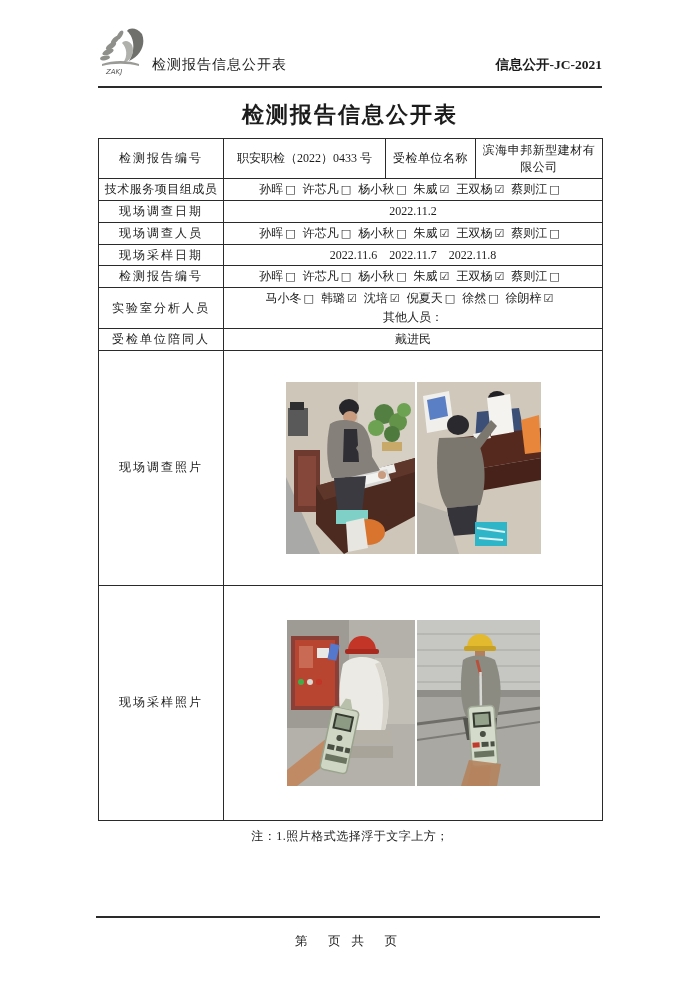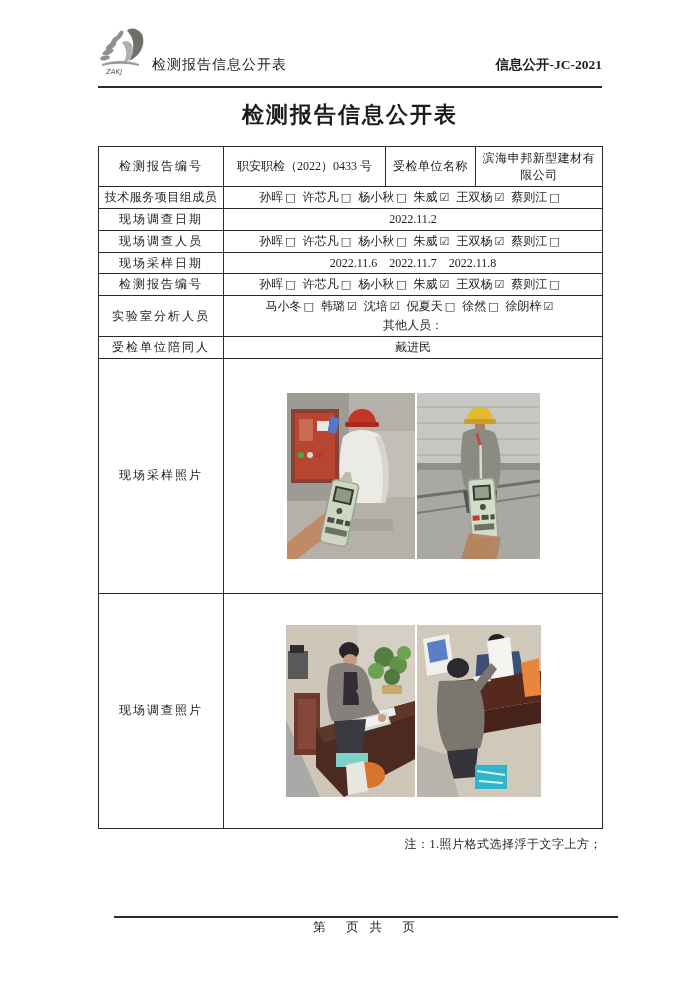--- a/index.html
+++ b/index.html
@@ -14,39 +14,39 @@
   .header{display:flex;justify-content:space-between;align-items:flex-end;
     border-bottom:2px solid #2a2a2a;padding-bottom:10px;height:50px;}
   .brand{display:flex;align-items:flex-end;gap:2px;}
   .brand .company{font-size:14px;letter-spacing:1px;padding-bottom:2px;}
   .doc-code{font-size:13.5px;font-weight:bold;padding-bottom:2px;margin-top:13px;}
 
   
   .title{margin-top:12px;text-align:center;font-size:22px;font-weight:bold;letter-spacing:2px;}
 
   
-  table.form{border-collapse:collapse;width:504px;margin-top:16px;table-layout:fixed;border-radius:8px;}
+  table.form{border-collapse:collapse;width:504px;margin-top:8px;table-layout:fixed;border-radius:8px;}
   table.form{border:1.5px solid #222;}
   table.form td{border:1px solid #2a2a2a;font-size:12px;text-align:center;
     vertical-align:middle;padding:2px 4px;line-height:1.4;overflow:hidden;}
   td.lbl{letter-spacing:2px;}
   td.lbl-tight{letter-spacing:0.5px;}
   td.small-cell{font-size:10px;line-height:1.5;letter-spacing:0.5px;padding:2px 8px;}
   td.left{text-align:left;padding-left:7px;}
   .person{margin-right:7px;white-space:nowrap;}
   .person .cb{font-family:"DejaVu Sans",sans-serif;font-size:11px;margin-left:2px;}
   .others-line{margin-top:2px;}
   td.photo-cell{padding:4px 0;}
   .photo-pair{display:flex;justify-content:center;align-items:center;gap:2px;}
   .photo-pair svg{display:block;}
 
   
-  .note{margin-top:7px;font-size:12px;text-align:right;letter-spacing:0.5px;}
-  .footer{position:absolute;top:916px;left:114px;width:504px;
-    border-top:2px solid #2a2a2a;text-align:center;padding-top:1px;
+  .note{margin-top:7px;font-size:12px;text-align:center;letter-spacing:0.5px;}
+  .footer{position:absolute;top:916px;left:96px;width:504px;
+    border-top:2px solid #2a2a2a;text-align:center;padding-top:15px;
     font-size:12.5px;letter-spacing:4px;}
 </style>
 </head>
 <body>
 
 <div class="content">
 
   <div class="header">
     <div class="brand">
       <svg width="52" height="48" viewBox="0 0 52 48">
@@ -115,20 +115,84 @@
       <td class="lbl">实验室分析人员</td>
       <td colspan="3" class="left">
         <div><span class="person"><span>马小冬</span><span class="cb">□</span></span><span class="person"><span>韩璐</span><span class="cb">☑</span></span><span class="person"><span>沈培</span><span class="cb">☑</span></span><span class="person"><span>倪夏天</span><span class="cb">□</span></span><span class="person"><span>徐然</span><span class="cb">□</span></span><span class="person"><span>徐朗梓</span><span class="cb">☑</span></span></div>
         <div class="others-line">其他人员：</div>
       </td>
     </tr>
 
     <tr style="height:20px">
       <td class="lbl">受检单位陪同人</td>
       <td colspan="3">戴进民</td>
+    </tr>
+
+    <tr style="height:235px">
+      <td class="lbl">现场调查照片</td>
+      <td colspan="3" class="photo-cell">
+        <div class="photo-pair">
+
+          <svg width="129" height="172" viewBox="0 0 129 172">
+            <rect width="129" height="172" fill="#cdc6b9"></rect>
+            <rect x="72" y="0" width="57" height="110" fill="#d6d0c4"></rect>
+            <path d="M0,95 L34,172 L0,172 Z" fill="#a9aaa8"></path>
+            <rect x="2" y="26" width="20" height="28" fill="#59595a"></rect>
+            <rect x="4" y="20" width="14" height="8" fill="#2e2e30"></rect>
+            <rect x="8" y="68" width="26" height="62" fill="#6e3a30"></rect>
+            <rect x="12" y="74" width="18" height="50" fill="#84473a"></rect>
+            <g>
+              <circle cx="98" cy="32" r="10" fill="#547f42"></circle>
+              <circle cx="112" cy="40" r="9" fill="#629349"></circle>
+              <circle cx="90" cy="46" r="8" fill="#6da253"></circle>
+              <circle cx="106" cy="52" r="8" fill="#4e7a3e"></circle>
+              <circle cx="118" cy="28" r="7" fill="#6da253"></circle>
+            </g>
+            <rect x="96" y="60" width="20" height="9" fill="#c9a96a"></rect>
+            <path d="M30,104 L129,76 L129,134 L58,172 L30,142 Z" fill="#4c2a1f"></path>
+            <path d="M30,104 L129,76 L129,90 L38,118 Z" fill="#5f362a"></path>
+            <path d="M84,88 L108,82 L110,90 L86,96 Z" fill="#eeeeec"></path>
+            <path d="M66,99 L84,94 L86,101 L68,106 Z" fill="#e6d14d"></path>
+            <ellipse cx="63" cy="26" rx="10" ry="9" fill="#26262a"></ellipse>
+            <ellipse cx="64" cy="35" rx="7" ry="6" fill="#c99c80"></ellipse>
+            <path d="M44,42 C40,60 40,82 46,96 L84,94 C88,74 86,54 77,44 C68,37 52,36 44,42 Z" fill="#85807a"></path>
+            <path d="M58,47 L71,47 L73,80 L57,80 Z" fill="#2e2e34"></path>
+            <path d="M76,58 L94,88 L86,93 L70,66 Z" fill="#85807a"></path>
+            <path d="M60,96 L101,87 L105,99 L65,110 Z" fill="#d8d8d6"></path>
+            <path d="M63,97 L99,89 L102,97 L66,106 Z" fill="#f2f2f0"></path>
+            <circle cx="96" cy="93" r="4" fill="#c99c80"></circle>
+            <path d="M48,96 L80,94 L76,132 L52,132 Z" fill="#3a3a40"></path>
+            <rect x="50" y="128" width="32" height="14" fill="#7fd1c8"></rect>
+            <ellipse cx="82" cy="150" rx="17" ry="13" fill="#d9742f"></ellipse>
+            <path d="M60,140 L78,136 L82,166 L62,170 Z" fill="#e8e6e0"></path>
+          </svg>
+
+          <svg width="124" height="172" viewBox="0 0 124 172">
+            <rect width="124" height="172" fill="#cfc8bb"></rect>
+            <path d="M6,14 L32,9 L37,46 L10,51 Z" fill="#f0efeb"></path>
+            <path d="M10,18 L28,14 L31,34 L13,38 Z" fill="#5b7fc4"></path>
+            <ellipse cx="80" cy="17" rx="9" ry="8" fill="#1f1f24"></ellipse>
+            <ellipse cx="80" cy="26" rx="6" ry="5" fill="#c79a7e"></ellipse>
+            <path d="M60,30 L102,26 L108,56 L58,60 Z" fill="#3c4f76"></path>
+            <path d="M38,56 L124,46 L124,76 L30,92 Z" fill="#55291e"></path>
+            <path d="M30,92 L124,76 L124,98 L34,114 Z" fill="#47221a"></path>
+            <path d="M56,52 L72,49 L74,56 L58,59 Z" fill="#efefec"></path>
+            <path d="M104,38 L122,33 L124,70 L108,72 Z" fill="#e8873b"></path>
+            <path d="M70,16 L93,12 L97,50 L74,54 Z" fill="#f4f3ef"></path>
+            <path d="M55,62 L74,38 L80,44 L62,68 Z" fill="#7b766e"></path>
+            <ellipse cx="41" cy="43" rx="11" ry="10" fill="#2a2a2e"></ellipse>
+            <path d="M22,56 C18,82 20,112 30,126 L63,123 C71,100 68,70 58,55 Z" fill="#7b766e"></path>
+            <path d="M30,126 L61,123 L58,152 L34,154 Z" fill="#34343a"></path>
+            <path d="M0,120 L30,130 L42,172 L0,172 Z" fill="#b9b5ad"></path>
+            <rect x="58" y="140" width="32" height="24" fill="#2fb5c8"></rect>
+            <path d="M60,146 L88,150 M62,156 L86,158" stroke="#d9f2f4" stroke-width="2" fill="none"></path>
+          </svg>
+
+        </div>
+      </td>
     </tr>
 
     <tr style="height:235px">
       <td class="lbl">现场采样照片</td>
       <td colspan="3" class="photo-cell">
         <div class="photo-pair">
 
           <svg width="128" height="166" viewBox="0 0 128 166">
             <rect width="128" height="166" fill="#b3b1aa"></rect>
             <rect x="0" y="0" width="62" height="108" fill="#9d9b94"></rect>
@@ -190,83 +254,19 @@
               <rect x="64" y="122" width="7" height="5" fill="#4a4f44"></rect>
               <rect x="73" y="122" width="4" height="5" fill="#4a4f44"></rect>
               <rect x="56" y="131" width="20" height="6" fill="#6a7260"></rect>
             </g>
             <path d="M44,166 L52,140 L84,144 L80,166 Z" fill="#b5835d" opacity="0.9"></path>
           </svg>
 
         </div>
       </td>
     </tr>
-
-    <tr style="height:235px">
-      <td class="lbl">现场调查照片</td>
-      <td colspan="3" class="photo-cell">
-        <div class="photo-pair">
-
-          <svg width="129" height="172" viewBox="0 0 129 172">
-            <rect width="129" height="172" fill="#cdc6b9"></rect>
-            <rect x="72" y="0" width="57" height="110" fill="#d6d0c4"></rect>
-            <path d="M0,95 L34,172 L0,172 Z" fill="#a9aaa8"></path>
-            <rect x="2" y="26" width="20" height="28" fill="#59595a"></rect>
-            <rect x="4" y="20" width="14" height="8" fill="#2e2e30"></rect>
-            <rect x="8" y="68" width="26" height="62" fill="#6e3a30"></rect>
-            <rect x="12" y="74" width="18" height="50" fill="#84473a"></rect>
-            <g>
-              <circle cx="98" cy="32" r="10" fill="#547f42"></circle>
-              <circle cx="112" cy="40" r="9" fill="#629349"></circle>
-              <circle cx="90" cy="46" r="8" fill="#6da253"></circle>
-              <circle cx="106" cy="52" r="8" fill="#4e7a3e"></circle>
-              <circle cx="118" cy="28" r="7" fill="#6da253"></circle>
-            </g>
-            <rect x="96" y="60" width="20" height="9" fill="#c9a96a"></rect>
-            <path d="M30,104 L129,76 L129,134 L58,172 L30,142 Z" fill="#4c2a1f"></path>
-            <path d="M30,104 L129,76 L129,90 L38,118 Z" fill="#5f362a"></path>
-            <path d="M84,88 L108,82 L110,90 L86,96 Z" fill="#eeeeec"></path>
-            <path d="M66,99 L84,94 L86,101 L68,106 Z" fill="#e6d14d"></path>
-            <ellipse cx="63" cy="26" rx="10" ry="9" fill="#26262a"></ellipse>
-            <ellipse cx="64" cy="35" rx="7" ry="6" fill="#c99c80"></ellipse>
-            <path d="M44,42 C40,60 40,82 46,96 L84,94 C88,74 86,54 77,44 C68,37 52,36 44,42 Z" fill="#85807a"></path>
-            <path d="M58,47 L71,47 L73,80 L57,80 Z" fill="#2e2e34"></path>
-            <path d="M76,58 L94,88 L86,93 L70,66 Z" fill="#85807a"></path>
-            <path d="M60,96 L101,87 L105,99 L65,110 Z" fill="#d8d8d6"></path>
-            <path d="M63,97 L99,89 L102,97 L66,106 Z" fill="#f2f2f0"></path>
-            <circle cx="96" cy="93" r="4" fill="#c99c80"></circle>
-            <path d="M48,96 L80,94 L76,132 L52,132 Z" fill="#3a3a40"></path>
-            <rect x="50" y="128" width="32" height="14" fill="#7fd1c8"></rect>
-            <ellipse cx="82" cy="150" rx="17" ry="13" fill="#d9742f"></ellipse>
-            <path d="M60,140 L78,136 L82,166 L62,170 Z" fill="#e8e6e0"></path>
-          </svg>
-
-          <svg width="124" height="172" viewBox="0 0 124 172">
-            <rect width="124" height="172" fill="#cfc8bb"></rect>
-            <path d="M6,14 L32,9 L37,46 L10,51 Z" fill="#f0efeb"></path>
-            <path d="M10,18 L28,14 L31,34 L13,38 Z" fill="#5b7fc4"></path>
-            <ellipse cx="80" cy="17" rx="9" ry="8" fill="#1f1f24"></ellipse>
-            <ellipse cx="80" cy="26" rx="6" ry="5" fill="#c79a7e"></ellipse>
-            <path d="M60,30 L102,26 L108,56 L58,60 Z" fill="#3c4f76"></path>
-            <path d="M38,56 L124,46 L124,76 L30,92 Z" fill="#55291e"></path>
-            <path d="M30,92 L124,76 L124,98 L34,114 Z" fill="#47221a"></path>
-            <path d="M56,52 L72,49 L74,56 L58,59 Z" fill="#efefec"></path>
-            <path d="M104,38 L122,33 L124,70 L108,72 Z" fill="#e8873b"></path>
-            <path d="M70,16 L93,12 L97,50 L74,54 Z" fill="#f4f3ef"></path>
-            <path d="M55,62 L74,38 L80,44 L62,68 Z" fill="#7b766e"></path>
-            <ellipse cx="41" cy="43" rx="11" ry="10" fill="#2a2a2e"></ellipse>
-            <path d="M22,56 C18,82 20,112 30,126 L63,123 C71,100 68,70 58,55 Z" fill="#7b766e"></path>
-            <path d="M30,126 L61,123 L58,152 L34,154 Z" fill="#34343a"></path>
-            <path d="M0,120 L30,130 L42,172 L0,172 Z" fill="#b9b5ad"></path>
-            <rect x="58" y="140" width="32" height="24" fill="#2fb5c8"></rect>
-            <path d="M60,146 L88,150 M62,156 L86,158" stroke="#d9f2f4" stroke-width="2" fill="none"></path>
-          </svg>
-
-        </div>
-      </td>
-    </tr>
   </tbody>
     </table>
 
   <div class="note">注：1.照片格式选择浮于文字上方；</div>
 </div>
 
 <div class="footer">第　页 共　页</div>
 
 </body></html>

